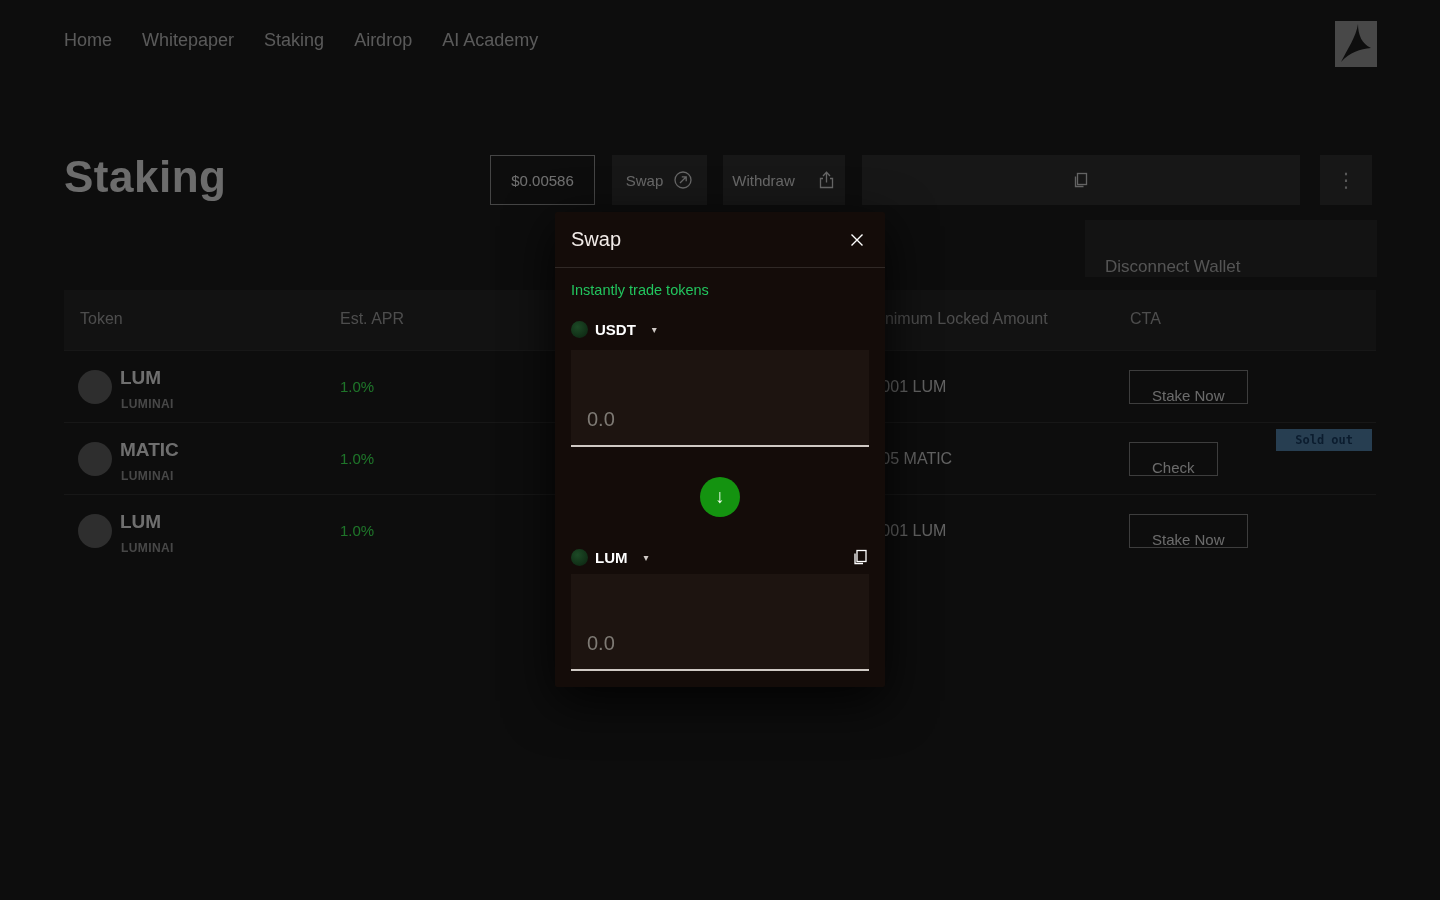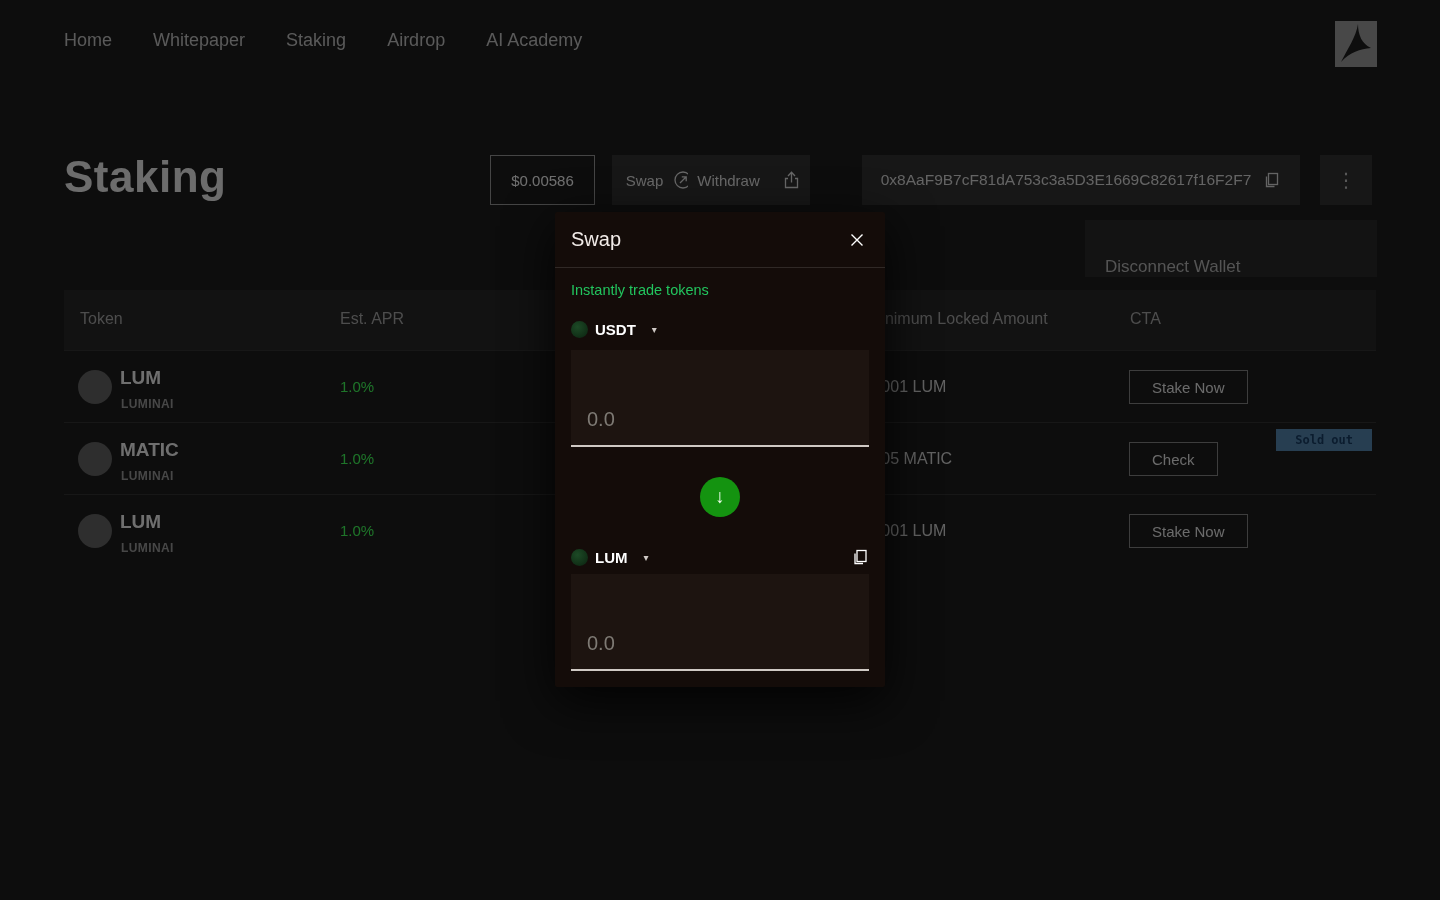--- a/index.html
+++ b/index.html
@@ -1,37 +1,37 @@
 <!DOCTYPE html>
 <html><head>
 <meta charset="utf-8">
 <style>
   * { margin:0; padding:0; box-sizing:border-box; }
   html,body { width:1440px; height:900px; overflow:hidden; background:#1b1b1b;
     font-family:"Liberation Sans", sans-serif; }
   .page { position:absolute; inset:0; background:#1b1b1b; z-index:0; }
 
   
-  .nav { position:absolute; top:30px; left:64px; display:flex; gap:41px;
+  .nav { position:absolute; top:30px; left:64px; display:flex; gap:30px;
     font-size:18px; color:#b4b4b4; }
   .nav span { cursor:pointer; }
   .logo { position:absolute; top:21px; left:1335px; width:42px; height:46px;
     background:#909090; display:flex; align-items:center; justify-content:center; }
 
   
   .page-title { position:absolute; top:152px; left:64px; font-size:44px;
     color:#d9d9d9; letter-spacing:0.5px; }
   .hbtn { position:absolute; top:155px; height:50px; display:flex; align-items:center;
     justify-content:center; gap:10px; font-size:15px; color:#d0d0d0;
     background:#2f2f2f; border:none; cursor:pointer;
     font-family:"Liberation Sans", sans-serif;text-align:center; }
   .btn-price { left:490px; width:105px; background:transparent;
     border:1px solid #8a8a8a; color:#e0e0e0; }
   .btn-swap { left:612px; width:95px; }
-  .btn-withdraw { left:688px; width:122px;gap:22px; }
+  .btn-withdraw { left:723px; width:122px;gap:22px; }
   .btn-wallet { left:862px; width:438px; color:#c8c8c8; font-size:15.5px; gap:12px; }
   .btn-kebab { left:1320px; width:52px; font-size:20px; color:#b0b0b0; }
 
   .disconnect { position:absolute; left:1085px; top:220px; width:292px; height:57px;
     background:#262626; color:#a8a8a8; font-size:17px; display:flex;
     align-items:flex-end; padding-left:20px; cursor:pointer; }
 
   
   .table { position:absolute; left:64px; top:290px; width:1312px; }
   .thead { position:relative; height:60px; background:rgba(255,255,255,0.045);
@@ -43,21 +43,21 @@
   .avatar { position:absolute; left:14px; top:19px; width:34px; height:34px;
     border-radius:50%; background:#5c5c5c; }
   .tok-name { position:absolute; left:56px; top:16px; font-size:19px;
     font-weight:600; color:#dedede; }
   .tok-sub { position:absolute; left:57px; top:46px; font-size:12px; font-weight:700;
     color:#8f8f8f; letter-spacing:0.4px;text-align:center; }
   .apr { position:absolute; left:276px; top:27px; font-size:15px; font-weight:400;
     color:#3ce852; }
   .locked { position:absolute; left:804px; top:27px; font-size:16px; color:#c4c4c4;
     white-space:nowrap; }
-  .cta-btn { position:absolute; left:1065px; top:19px; height:34px; padding:8px 22px;
+  .cta-btn { position:absolute; left:1065px; top:19px; height:34px; padding:16px 22px;
     background:transparent; border:1px solid #7a7a7a; color:#d6d6d6; font-size:15px;
     cursor:pointer; font-family:"Liberation Sans", sans-serif; }
   .badge { position:absolute; right:4px; top:6px; background:#4e7ca3; color:#16385c;
     font-family:"DejaVu Sans Mono", monospace; font-size:12px; font-weight:700;
     padding:4px 19px; }
 
   
   .overlay { position:absolute; inset:0; background:rgba(0,0,0,0.5); z-index:10; }
 
   
@@ -125,21 +125,20 @@
 
   <button class="hbtn btn-withdraw">
     <span>Withdraw</span>
     <svg width="19" height="20" viewBox="0 0 19 20">
       <path d="M6 8.5 H3.5 V17.5 H15.5 V8.5 H13" fill="none" stroke="#d0d0d0" stroke-width="1.3"></path>
       <path d="M9.5 12.5 V2.5 M6 6 L9.5 2.3 L13 6" fill="none" stroke="#d0d0d0" stroke-width="1.3"></path>
     </svg>
   </button>
 
   <button class="hbtn btn-wallet">
-    <span>0x8AaF9B7cF81dA753c3a5D3E1669C82617f16F2F7</span>
     <svg width="18" height="18" viewBox="0 0 18 18">
       <rect x="5.5" y="2.5" width="9" height="11" fill="none" stroke="#c8c8c8" stroke-width="1.3"></rect>
       <path d="M3.5 5.5 V15.5 H11.5" fill="none" stroke="#c8c8c8" stroke-width="1.3"></path>
     </svg>
   </button>
 
   <button class="hbtn btn-kebab">
     <span>⋮</span>
   </button>
 

